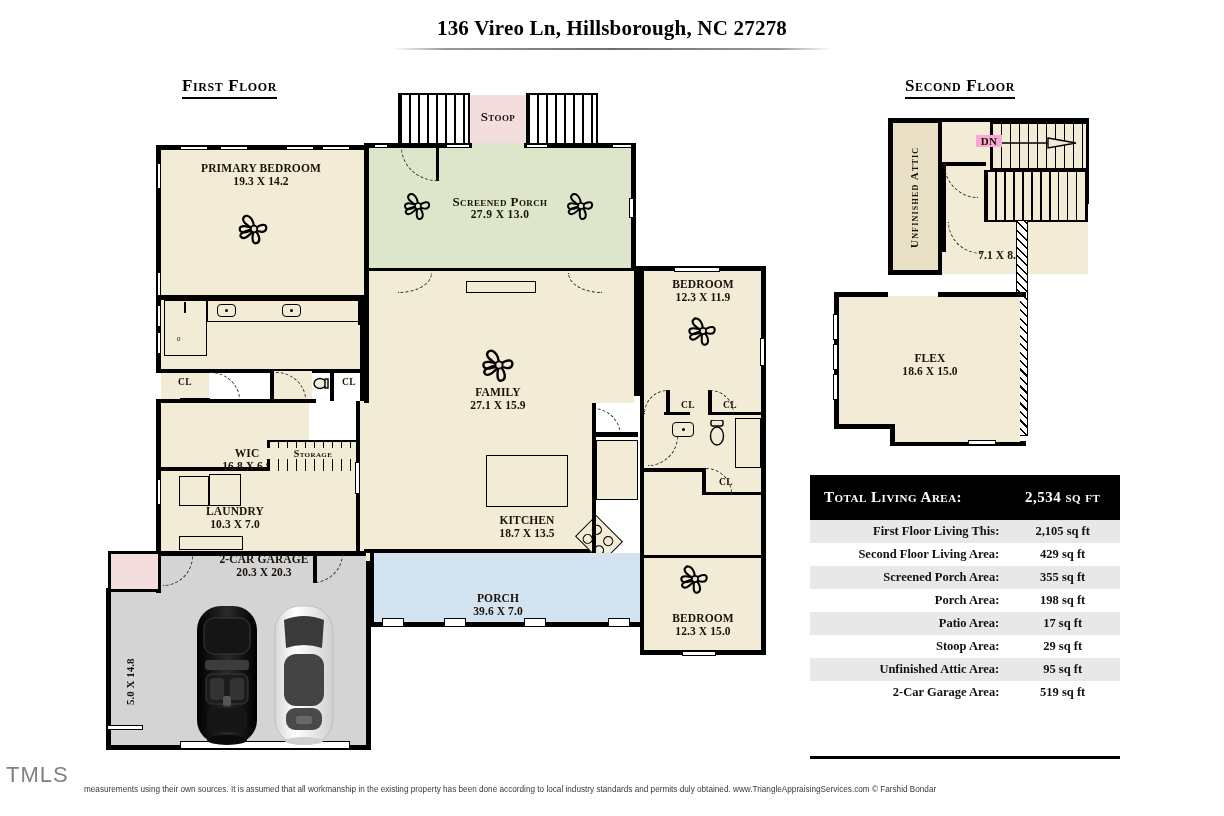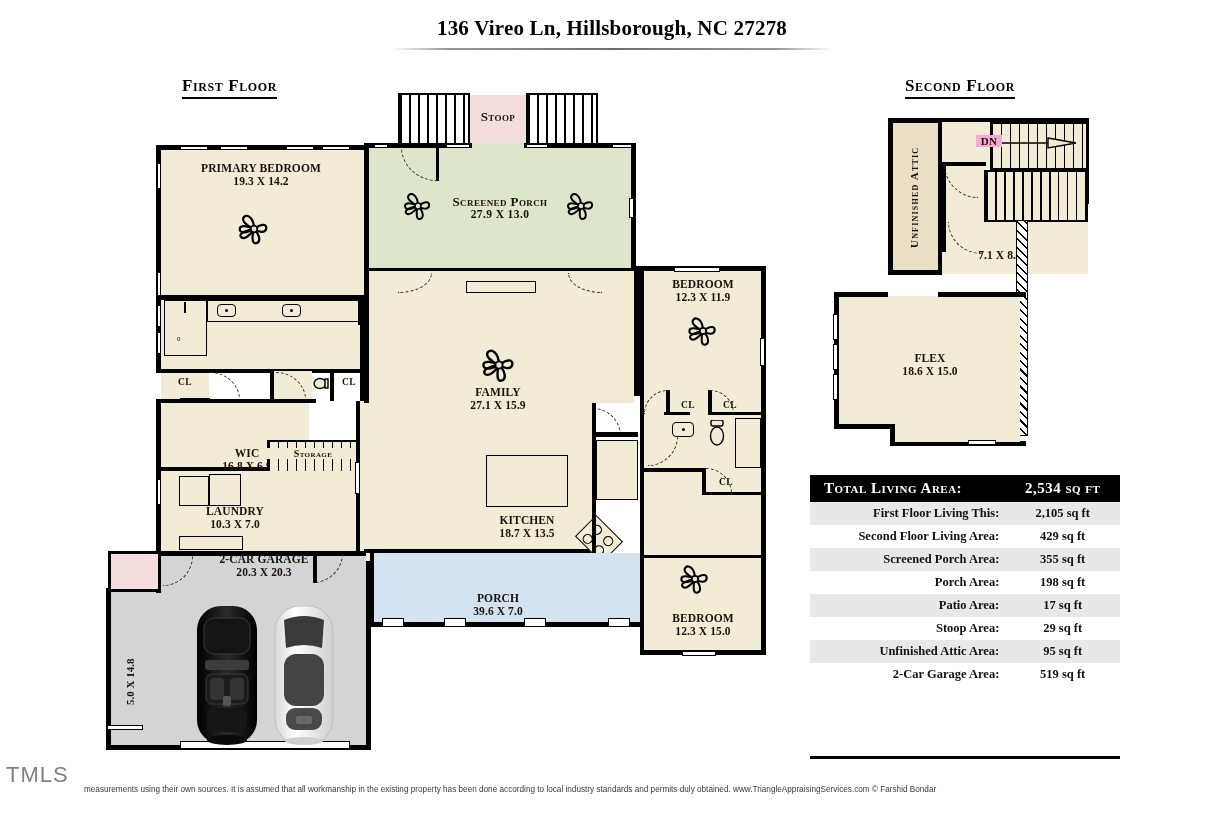--- a/index.html
+++ b/index.html
@@ -178,21 +178,21 @@
     color: #111;
   }
   #area-table td.lbl { text-align: right; width: 63%; }
   #area-table td.val { text-align: center; }
   #area-table tr.head td {
     background: #000;
     color: #fff;
     font-variant: small-caps;
     font-size: 15px;
     letter-spacing: .5px;
-    padding: 5px 6px;
+    padding: 14px 6px;
   }
   #area-table tr.head td.lbl { text-align: left; padding-left: 14px; }
   #area-table tr.alt td { background: #e8e8e8; }
   #area-table tr.plain td { background: #ffffff; }
   #table-bottom-rule {
     left: 810px; top: 756px; width: 310px; height: 3px; background: #000;
   }
 
   
   #tmls-logo {

